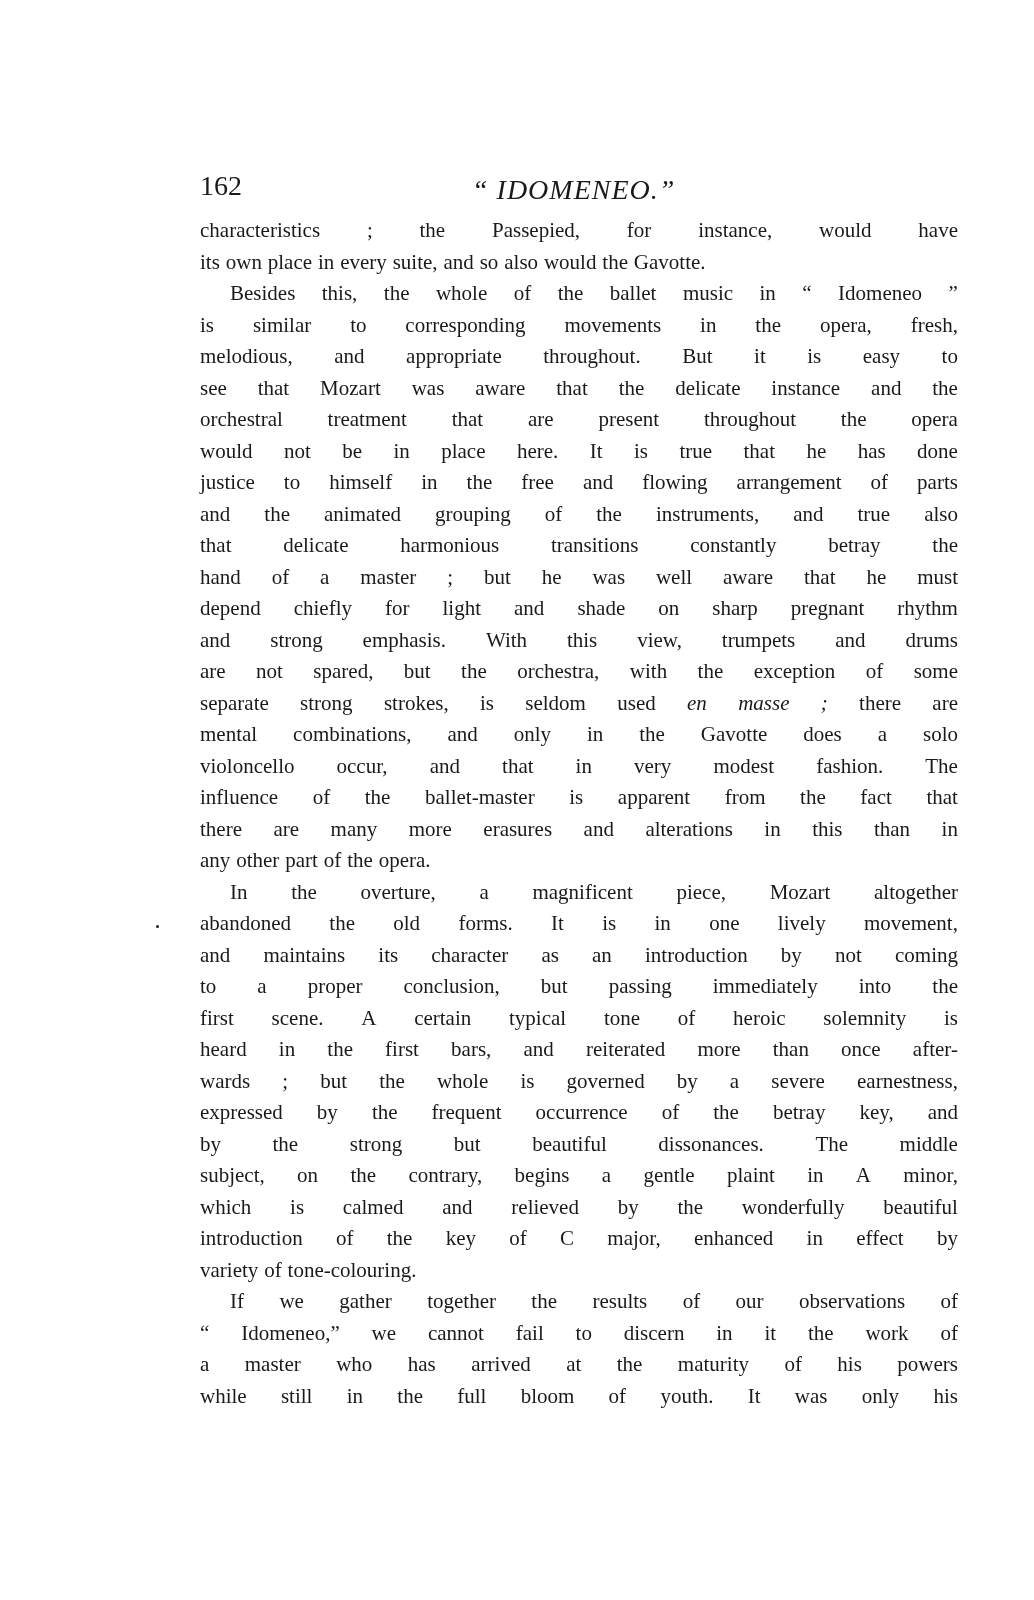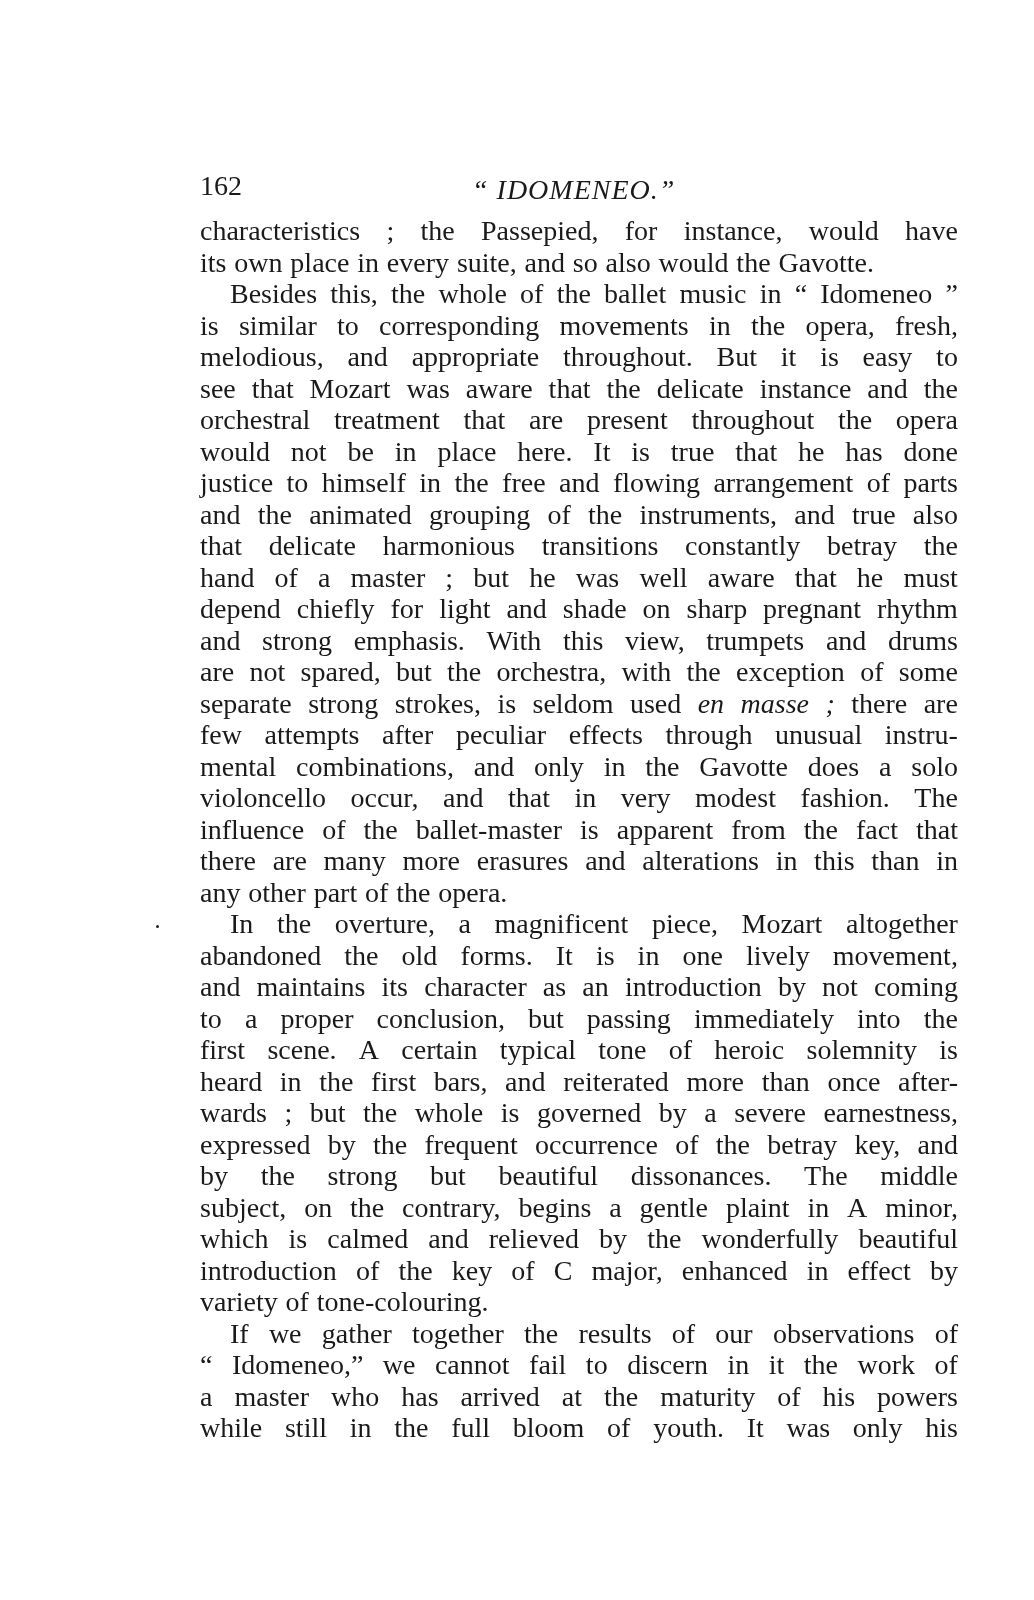--- a/index.html
+++ b/index.html
@@ -13,21 +13,21 @@
     position: absolute; top: 170px; left: 0; width: 758px; height: 34px;
     font-size: 28px;
   }
   .folio { position: absolute; left: 0; top: 0; }
   .running-title {
     position: absolute; left: 272px; top: 4px;
     font-variant: small-caps; letter-spacing: 1px; font-style: italic;
   }
   .body-text { position: absolute; top: 215px; left: 0; width: 758px; }
   .line {
-    height: 31.5px; line-height: 31.5px; font-size: 28px;
+    height: 31.5px; line-height: 31.5px; font-size: 21px;
     text-align: justify; text-align-last: justify; white-space: nowrap;
     display: flex; justify-content: space-between;
   }
   .line.last { justify-content: flex-start; }
   .line.last span.w { margin-right: 0.28em; }
   .line.indent { padding-left: 30px; }
   .w { display: inline-block; }
   .it { font-style: italic; }
   .mark {
     position: absolute; left: 156px; top: 925px; width: 3px; height: 3px;
@@ -233,30 +233,20 @@
         <span class="w">is</span>
         <span class="w">seldom</span>
         <span class="w">used</span>
         <span class="w it">en</span>
         <span class="w it">masse</span>
         <span class="w it">;</span>
         <span class="w">there</span>
         <span class="w">are</span>
       </div>
       <div class="line">
-        <span class="w">few</span>
-        <span class="w">attempts</span>
-        <span class="w">after</span>
-        <span class="w">peculiar</span>
-        <span class="w">effects</span>
-        <span class="w">through</span>
-        <span class="w">unusual</span>
-        <span class="w">instru-</span>
-      </div>
-      <div class="line">
         <span class="w">mental</span>
         <span class="w">combinations,</span>
         <span class="w">and</span>
         <span class="w">only</span>
         <span class="w">in</span>
         <span class="w">the</span>
         <span class="w">Gavotte</span>
         <span class="w">does</span>
         <span class="w">a</span>
         <span class="w">solo</span>

